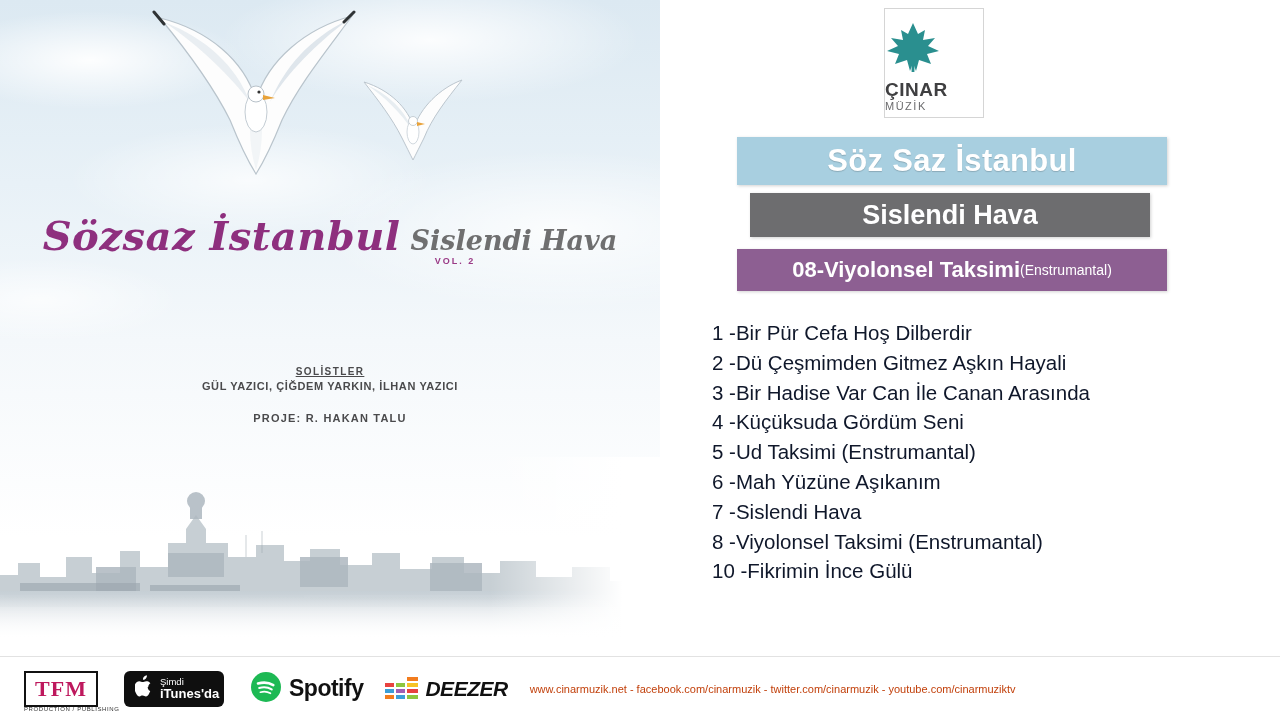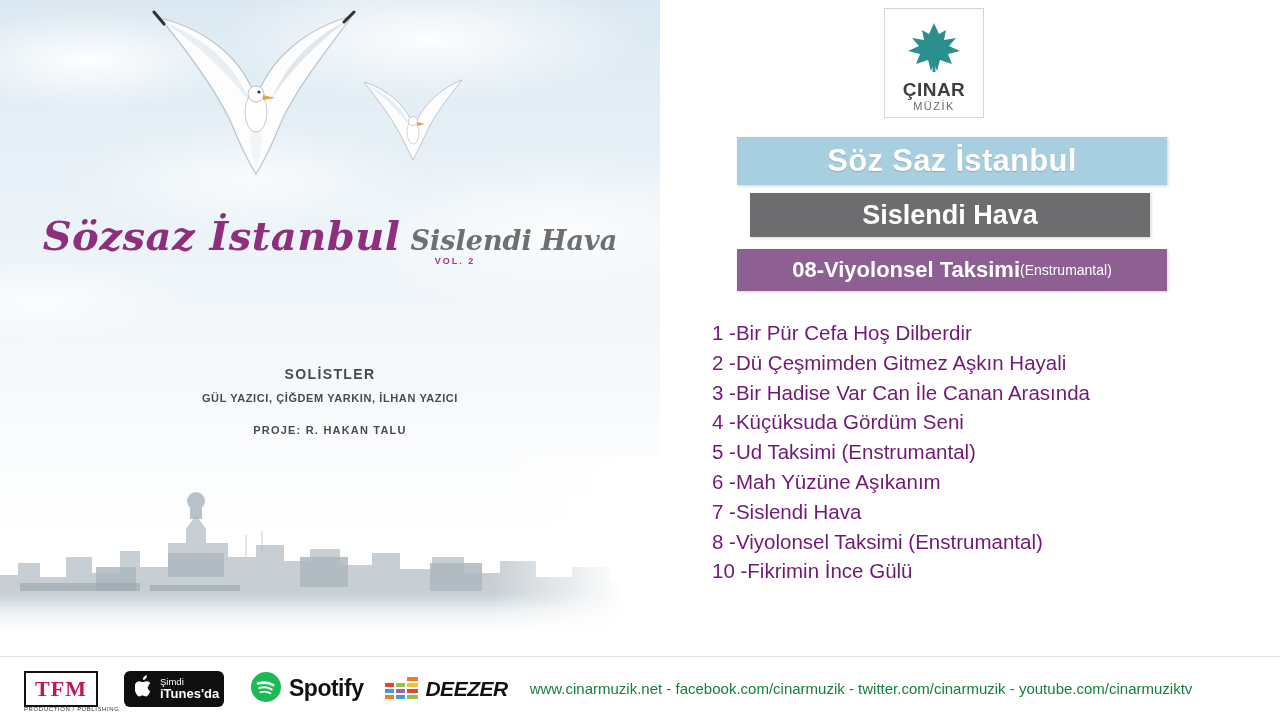--- a/index.html
+++ b/index.html
@@ -71,21 +71,21 @@
   }
 
   .credits {
     position: absolute;
     left: 0; top: 366px;
     width: 660px;
     text-align: center;
     color: #4a4a4c;
   }
   .credits .c-head {
-    font-size: 14px; letter-spacing: 1.4px; font-weight: bold; margin-bottom: 10px;
+    font-size: 10px; letter-spacing: 1.4px; font-weight: bold; margin-bottom: 3px; text-decoration: underline;
   }
   .credits .c-names {
     font-size: 11px; letter-spacing: .6px; font-weight: bold; margin-bottom: 20px;
   }
   .credits .c-proj {
     font-size: 11px; letter-spacing: 1.2px; font-weight: bold;
   }
 
   .skyline {
     position: absolute;
@@ -107,21 +107,20 @@
     background: linear-gradient(to bottom, rgba(255,255,255,0), #ffffff);
   }
 
   
   .logo-box {
     position: absolute;
     left: 884px; top: 8px;
     width: 100px; height: 110px;
     border: 1px solid #d5d5d5;
     background: #fff;
-    text-align: center;
   }
   .logo-leaf { margin-top: 12px; }
   .logo-name {
     font-size: 19px; font-weight: bold; color: #3f3f41; letter-spacing: .5px; margin-top: 2px;
   }
   .logo-sub {
     font-size: 11px; color: #6b6b6d; letter-spacing: 1.5px; margin-top: -1px;
   }
 
   .band {
@@ -151,21 +150,21 @@
     background: #8d5f92;
     justify-content: center;
   }
   .band-track .tk-main { font-size: 22px; font-weight: bold; }
   .band-track .tk-sub { font-size: 14px; }
 
   .tracklist {
     position: absolute;
     left: 712px; top: 318px;
     width: 540px;
-    color: #701a75;
+    color: #0f172a;
   }
   .track-row {
     font-size: 20.5px;
     line-height: 29.8px;
     white-space: nowrap;
   }
   .track-row .num { display: inline-block; }
 
   
   .footer {
@@ -210,22 +209,22 @@
   .deezer {
     margin-left: 22px;
     display: flex; align-items: center;
   }
   .deezer .dz-name {
     margin-left: 6px; font-size: 21px; font-weight: bold; color: #111; font-style: italic;
     letter-spacing: -.5px;
   }
   .links {
     margin-left: 22px;
-    font-size: 15px;
-    color: #15803d;
+    font-size: 11px;
+    color: #c2410c;
     white-space: nowrap;
   }
 </style>
 </head>
 <body>
 
 <div id="stage">
 
   <div class="cover">
     <div class="sky-clouds"></div>

